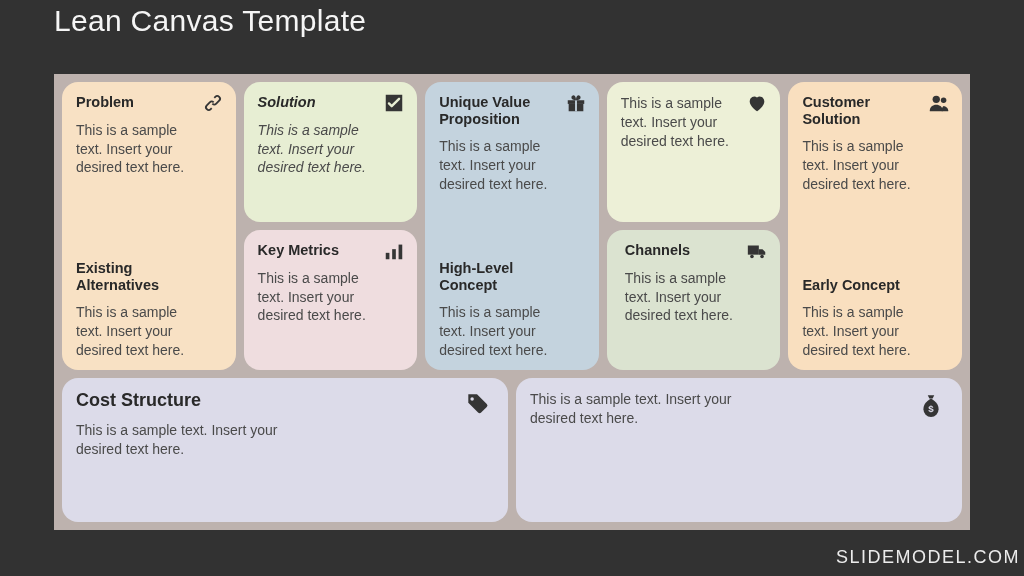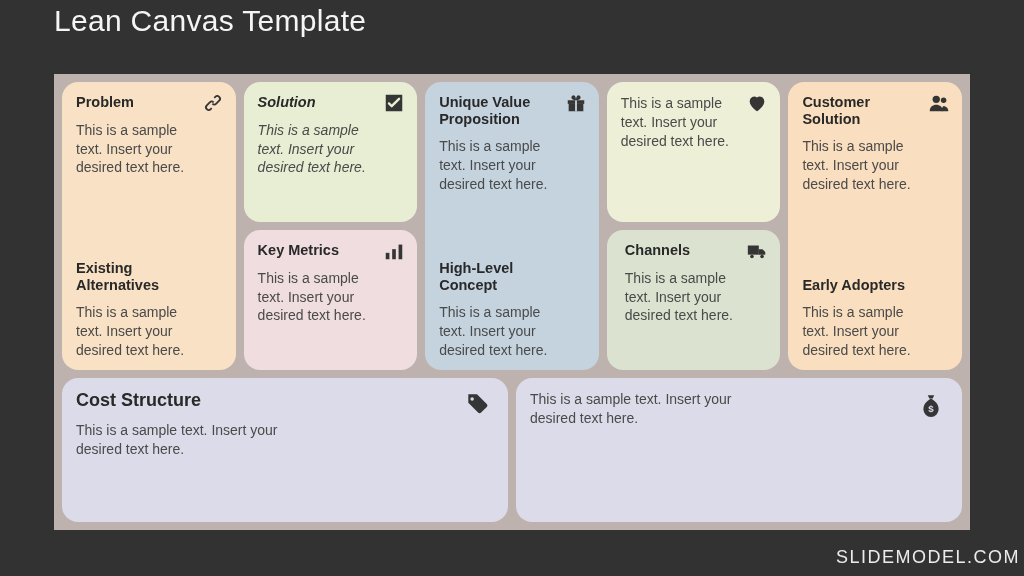--- a/index.html
+++ b/index.html
@@ -186,21 +186,21 @@
             <circle cx="9" cy="8" r="4"></circle>
             <circle cx="17" cy="9" r="3"></circle>
             <path d="M2 20c0-3.3 3.1-6 7-6s7 2.7 7 6v1H2z"></path>
             <path d="M15 20c0-2 .7-3.6 2-4.7 2.6.4 5 2.3 5 4.7v1h-7z"></path>
           </svg>
       </span>
       <h3>Customer Solution</h3>
       <p>This is a sample text. Insert your desired text here.</p>
     </div>
     <div class="sub">
-      <h3>Early Adopters</h3>
+      <h3>Early Concept</h3>
       <p>This is a sample text. Insert your desired text here.</p>
     </div>
   </div>
 
   <div class="card lav wide c-cost">
     <span class="ic">
       <svg viewBox="0 0 24 24" fill="currentColor">
           <path d="M21 11l-9-9H4v8l9 9a2 2 0 0 0 2.8 0L21 13.8a2 2 0 0 0 0-2.8z"></path>
           <circle cx="7.5" cy="6.5" r="1.6" fill="#dcdbe9"></circle>
         </svg>

